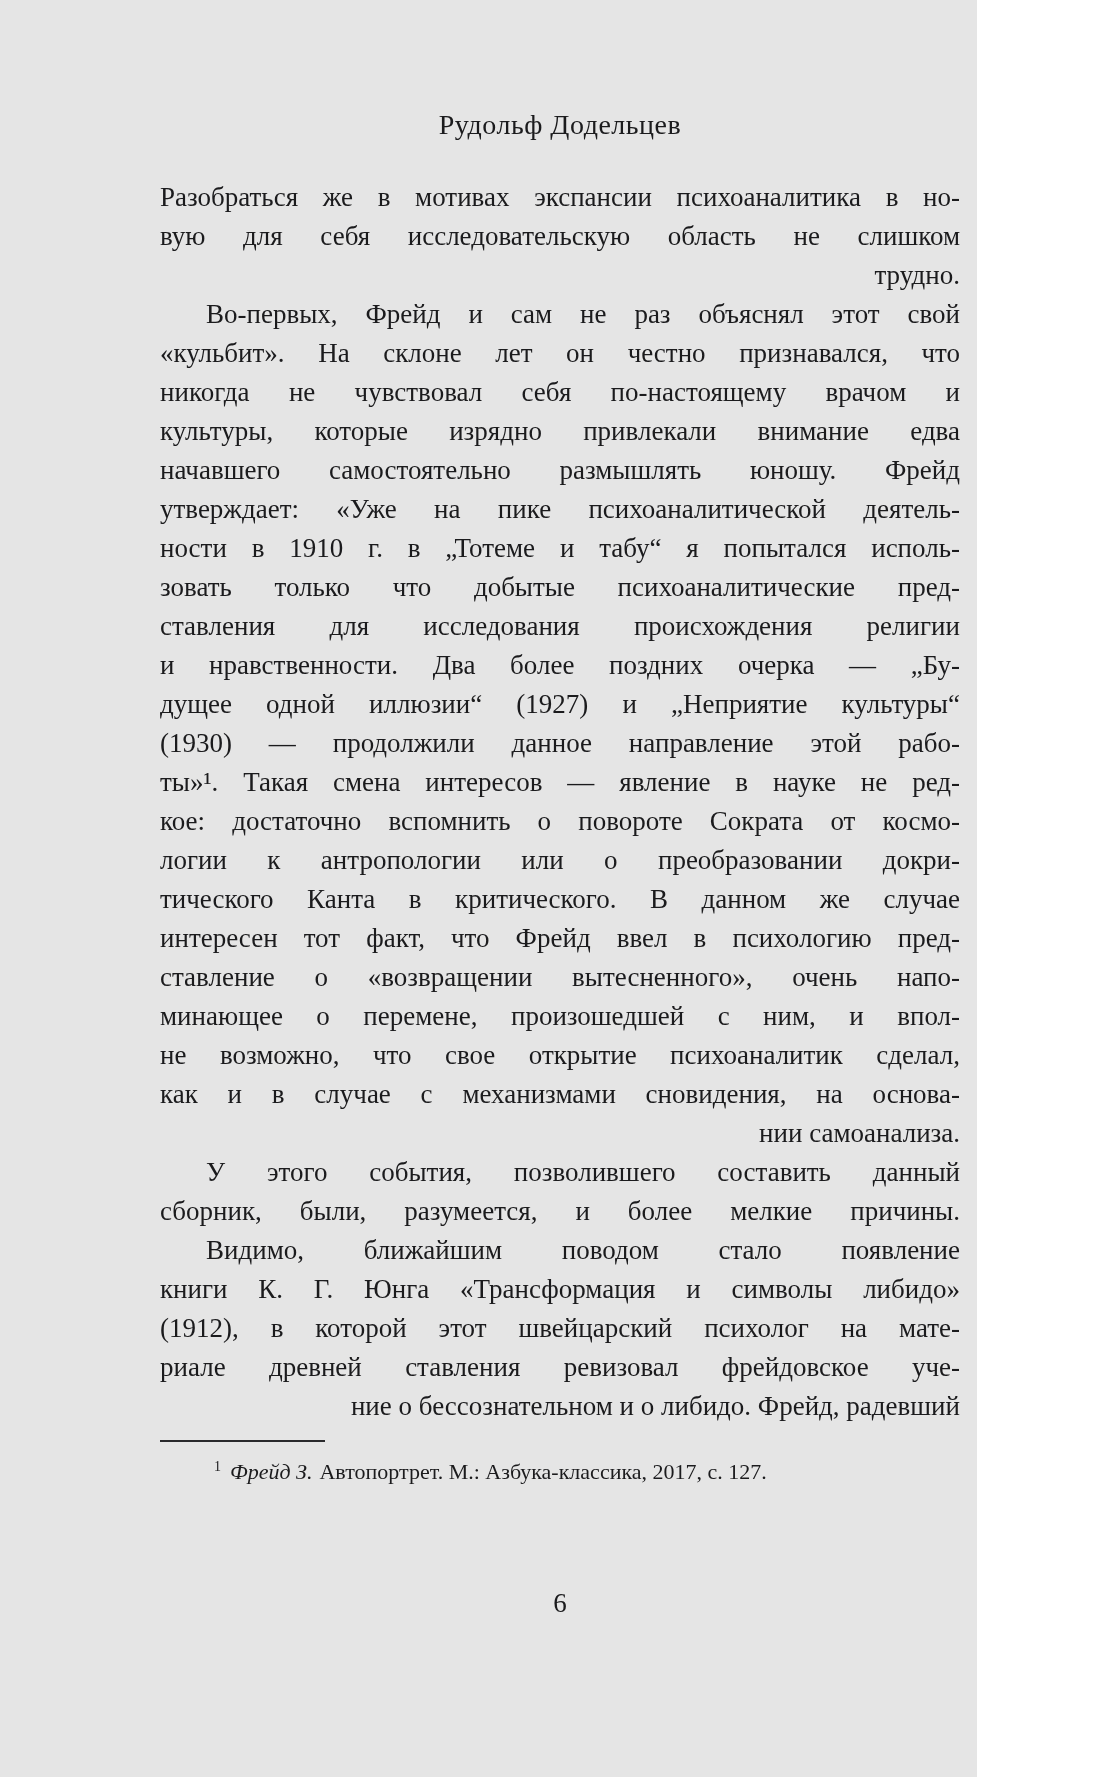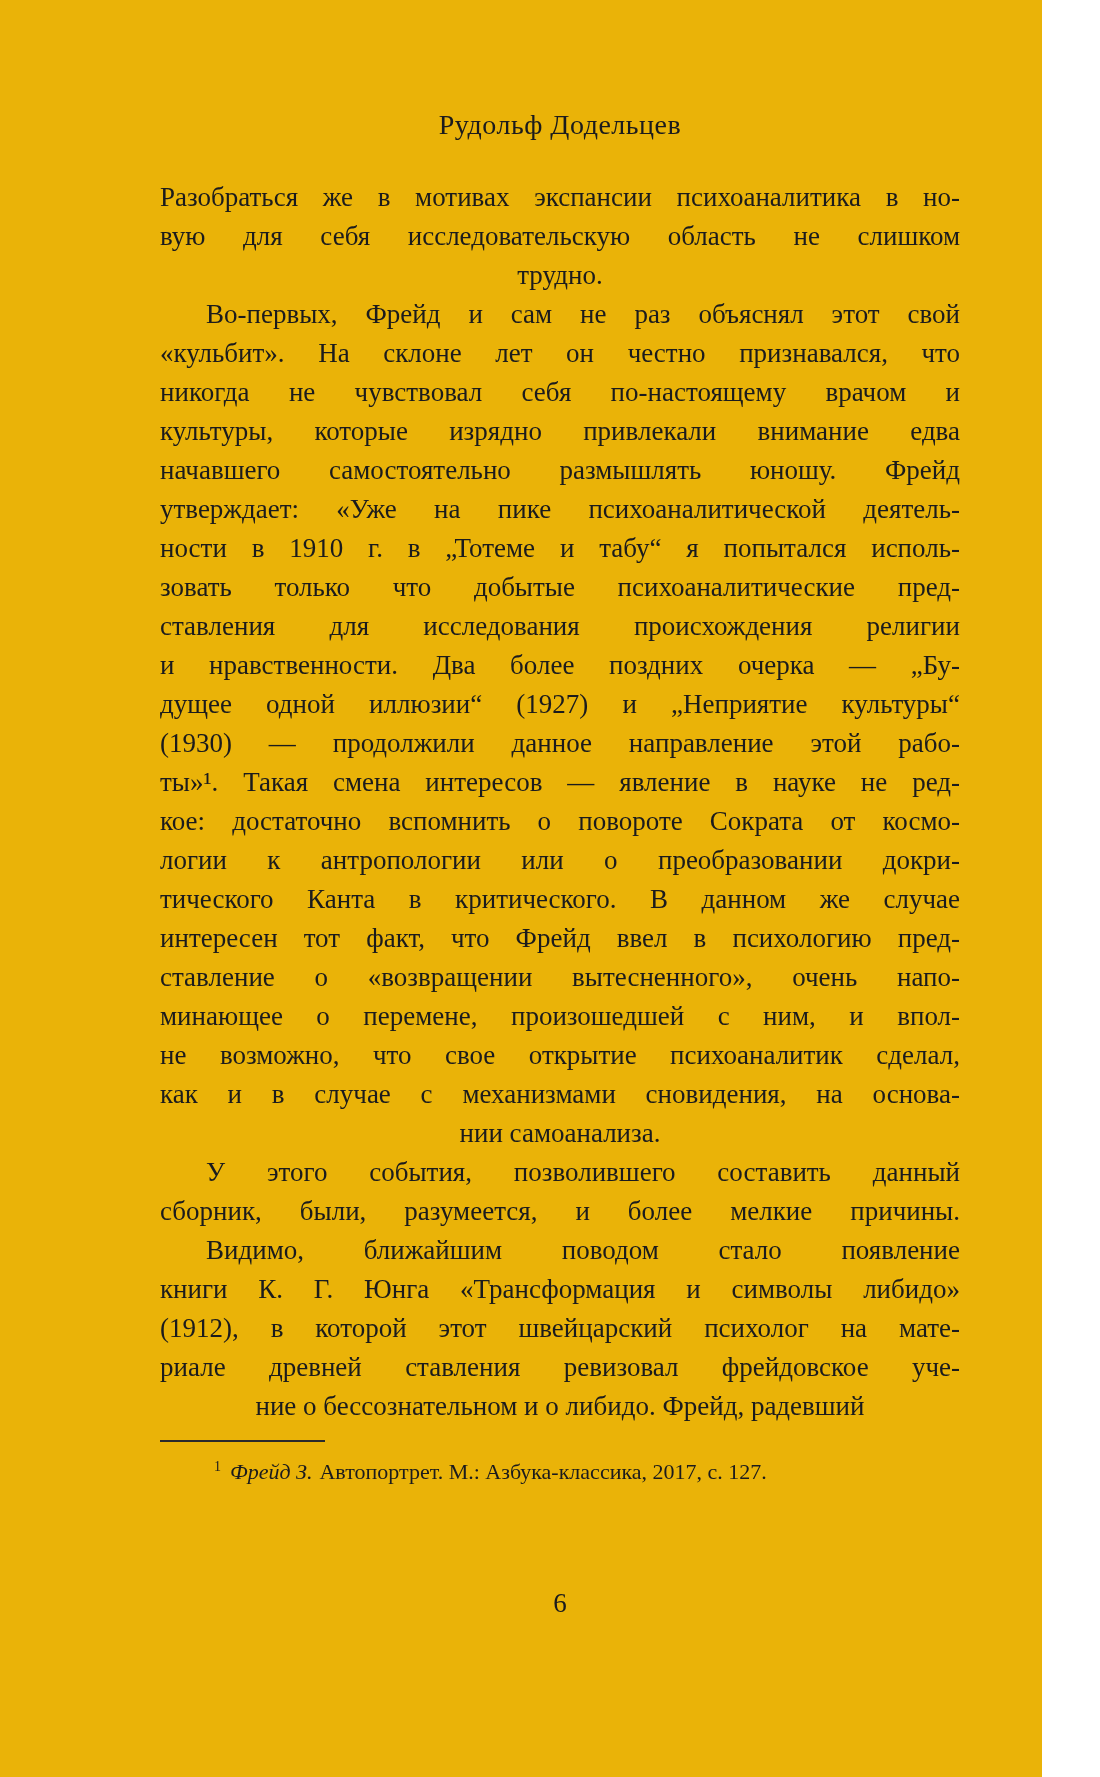--- a/index.html
+++ b/index.html
@@ -2,47 +2,48 @@
 <html lang="ru"><head>
 <meta charset="utf-8">
 <style>
   html, body {
     margin: 0;
     padding: 0;
     background: #ffffff;
   }
   .page {
     position: relative;
-    width: 1042px;
+    width: 961px;
     height: 1777px;
-    background: #eab308;
+    background: #e5e5e5;
     font-family: "Liberation Serif", "DejaVu Serif", serif;
     color: #1b1b1d;
     overflow: hidden;
+    padding-left: 16px;
   }
   .content {
     position: absolute;
     left: 160px;
     top: 0;
     width: 800px;
   }
   .running-head {
     margin-top: 106px;
     text-align: center;
     font-size: 28px;
     line-height: 38px;
     letter-spacing: 0.5px;
   }
   .body-text {
     margin-top: 34px;
     font-size: 27px;
     line-height: 39px;
   }
   .line {
-    text-align: center;
+    text-align: right;
     white-space: normal;
     overflow: hidden;
     height: 39px;
   }
   .line.just {
     text-align: justify;
     text-align-last: justify;
   }
   .line.indent {
     text-indent: 46px;

